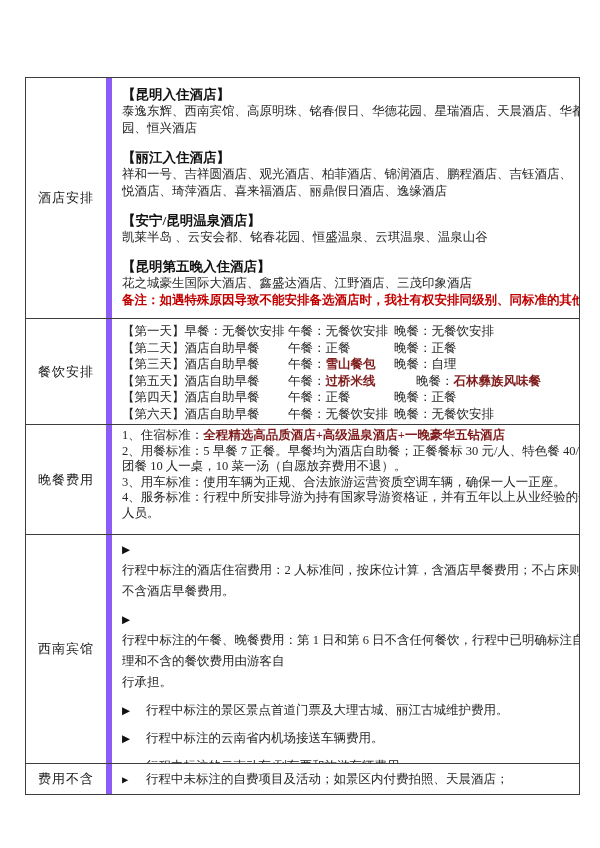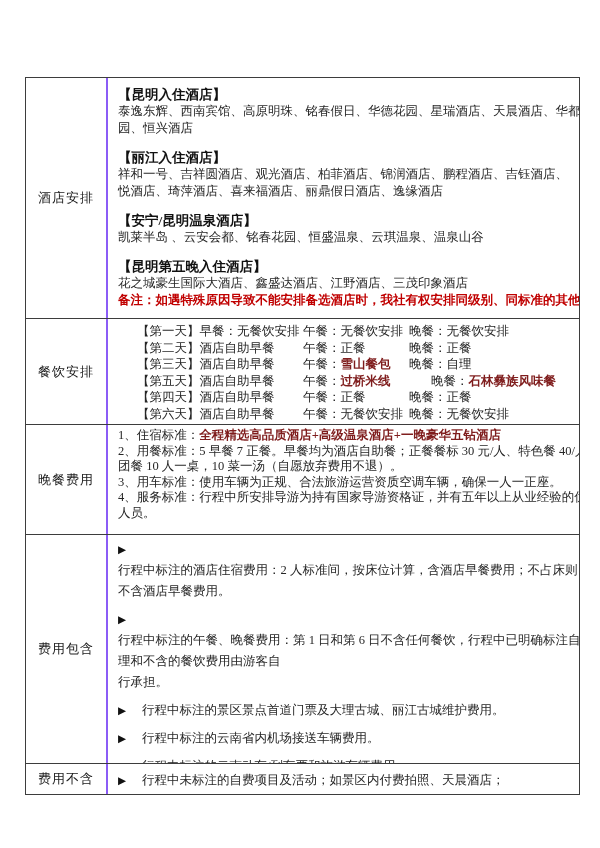--- a/index.html
+++ b/index.html
@@ -8,44 +8,44 @@
     font-family:"Liberation Serif","DejaVu Serif",serif;
     color:#262626;
   }
   .doc-table{
     position:absolute;left:25px;top:77px;width:555px;
     border:1px solid #3d3d3d;box-sizing:border-box;
   }
   .trow{display:flex;border-top:1px solid #3d3d3d;box-sizing:border-box;overflow:hidden;}
   .trow:first-child{border-top:none;}
   .label-cell{
-    flex:0 0 80px;width:80px;border-right:2px solid #8b5cf6;
+    flex:0 0 80px;width:80px;border-right:6px solid #8b5cf6;
     display:flex;align-items:center;justify-content:center;
     font-size:13px;color:#1a1a1a;letter-spacing:1px;
   }
   .content-cell{flex:1;overflow:hidden;box-sizing:border-box;}
 
   .row-hotels{height:240px;}
   .row-meals{height:106px;}
   .row-standards{height:110px;}
   .row-included{height:229px;}
-  .row-excluded{height:31px;}
+  .row-excluded{height:31px;font-family:Liberation Mono, monospace;}
 
   .row-hotels .content-cell{padding:8px 4px 0 10px;}
   .row-meals .content-cell{padding:4px 4px 0 10px;}
   .row-standards .content-cell{padding:3px 4px 0 10px;}
   .row-included .content-cell{padding:4px 4px 0 10px;}
   .row-excluded .content-cell{padding:6px 4px 0 10px;}
 
   .hotel-group{margin-bottom:12px;}
   .g-title{font-weight:bold;font-size:13.5px;line-height:17px;color:#111111;white-space:pre;}
   .g-body{font-size:12.5px;line-height:17px;white-space:pre;}
   .note{font-size:12.5px;line-height:17px;font-weight:bold;color:#c00000;white-space:pre;}
 
-  .meal-line{font-size:12.5px;line-height:16.5px;white-space:nowrap;margin-left:19px;}
+  .meal-line{font-size:12.5px;line-height:16.5px;white-space:nowrap;}
   .m-col1{display:inline-block;width:166px;white-space:pre;vertical-align:top;}
   .m-col2{display:inline-block;width:106px;white-space:pre;vertical-align:top;}
   .b{font-weight:bold;color:#7f1d1d;}
   .shift{margin-left:22px;}
 
   .std-item{font-size:12.5px;line-height:15.5px;white-space:pre;}
 
   .bullet{font-size:12.5px;line-height:21px;margin-bottom:7px;}
   .bullet .arrow{display:inline-block;width:24px;font-size:10.5px;color:#111111;}
   .bullet .btext{white-space:pre;text-align:center;}
@@ -110,21 +110,21 @@
       <div class="std-item"><span>1、住宿标准：</span><span class="b">全程精选高品质酒店+高级温泉酒店+一晚豪华五钻酒店</span></div>
       <div class="std-item">2、用餐标准：5 早餐 7 正餐。早餐均为酒店自助餐；正餐餐标 30 元/人、特色餐 40/人，
 团餐 10 人一桌，10 菜一汤（自愿放弃费用不退）。</div>
       <div class="std-item">3、用车标准：使用车辆为正规、合法旅游运营资质空调车辆，确保一人一正座。</div>
       <div class="std-item">4、服务标准：行程中所安排导游为持有国家导游资格证，并有五年以上从业经验的优秀
 人员。</div>
     </div>
   </div>
 
   <div class="trow row-included">
-    <div class="label-cell">费用包含</div>
+    <div class="label-cell">西南宾馆</div>
     <div class="content-cell">
       <div class="bullet"><span class="arrow">▶</span><span class="btext">行程中标注的酒店住宿费用：2 人标准间，按床位计算，含酒店早餐费用；不占床则
 不含酒店早餐费用。</span></div>
       <div class="bullet"><span class="arrow">▶</span><span class="btext">行程中标注的午餐、晚餐费用：第 1 日和第 6 日不含任何餐饮，行程中已明确标注自
 理和不含的餐饮费用由游客自
 行承担。</span></div>
       <div class="bullet"><span class="arrow">▶</span><span class="btext">行程中标注的景区景点首道门票及大理古城、丽江古城维护费用。</span></div>
       <div class="bullet"><span class="arrow">▶</span><span class="btext">行程中标注的云南省内机场接送车辆费用。</span></div>
       <div class="bullet"><span class="arrow">▶</span><span class="btext">行程中标注的云南动车/列车票和旅游车辆费用。</span></div>
 

